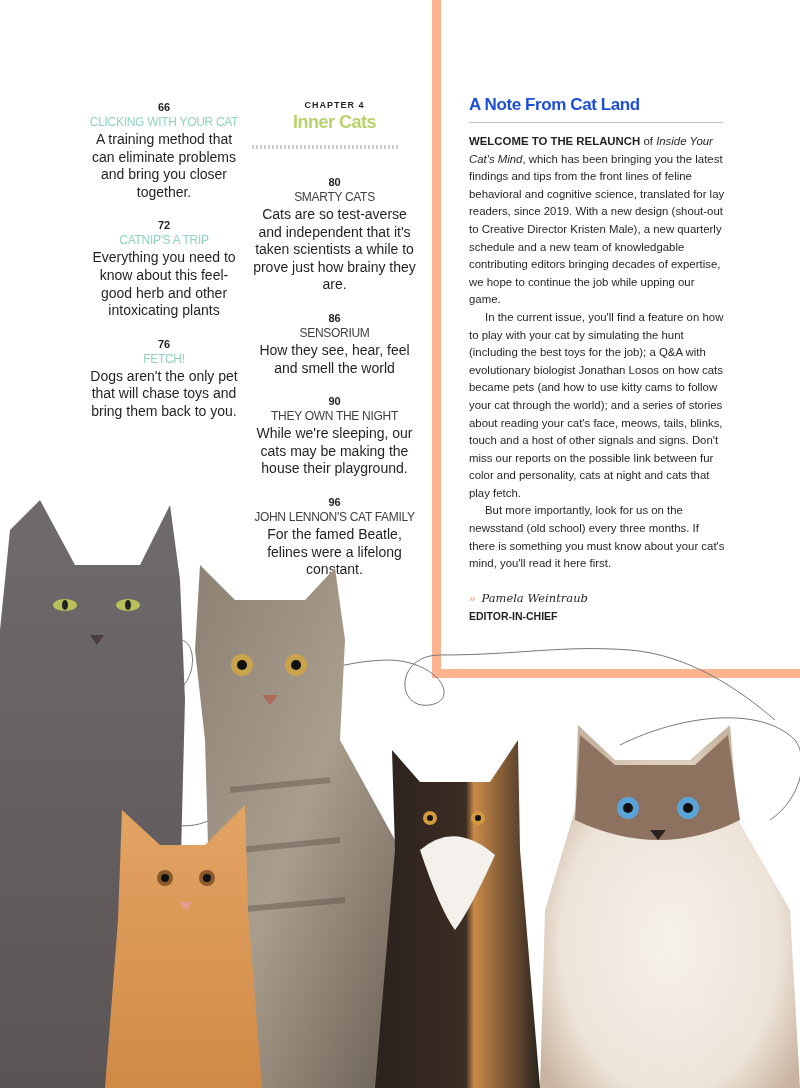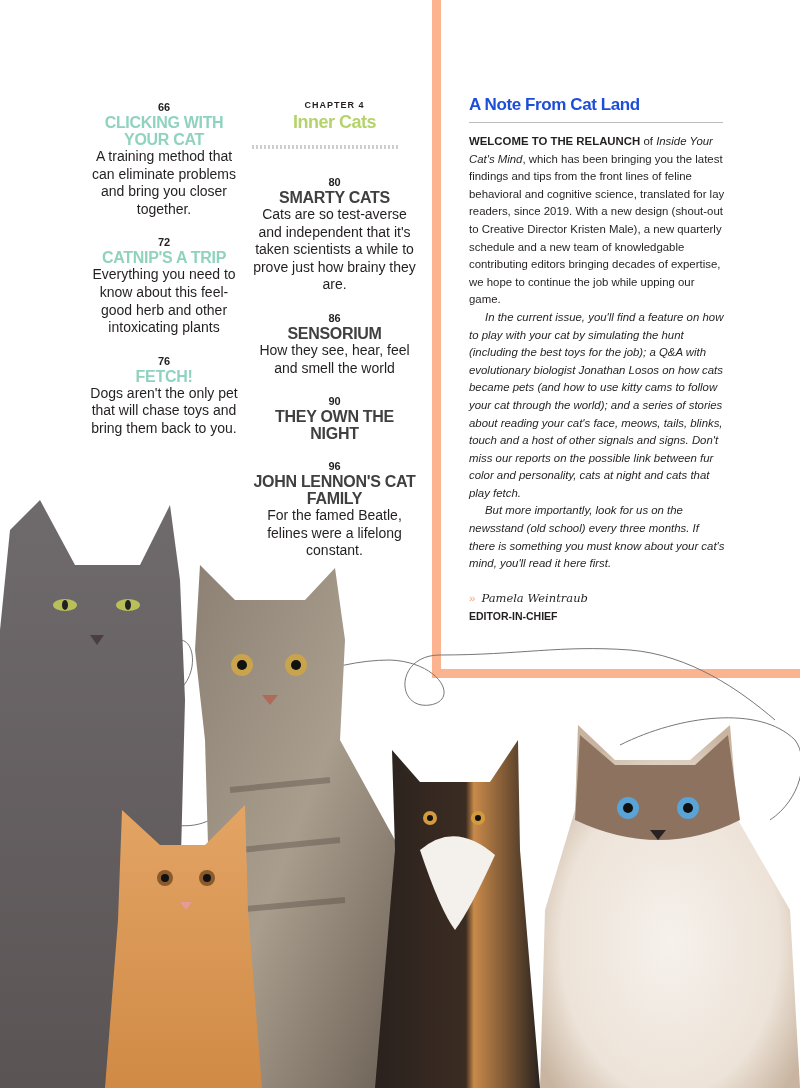--- a/index.html
+++ b/index.html
@@ -10,32 +10,32 @@
     .toc-col.left { left: 89px; width: 150px; }
     .toc-col.mid { left: 252px; width: 165px; }
 
     .chapter-label { font-size: 9px; font-weight: bold; letter-spacing: 1px; color: #231f20; line-height: 11px; }
     .chapter-title { font-size: 18px; font-weight: bold; color: #b6d36b; letter-spacing: -0.5px; line-height: 22px; }
     .wavy { margin-top: 12px; height: 4px; width: 148px;
             background: repeating-linear-gradient(90deg, #c8c8c8 0 2px, transparent 2px 4px); opacity: .9; }
 
     .toc-entry { margin-bottom: 17px; }
     .toc-entry .num { font-size: 11px; font-weight: bold; color: #231f20; line-height: 14px; }
-    .toc-entry .title { font-size: 16px; font-weight: bold; letter-spacing: -0.3px; line-height: 17px; text-transform: uppercase; }
+    .toc-entry .title { font-size: 12px; font-weight: normal; letter-spacing: -0.3px; line-height: 17px; text-transform: uppercase; }
     .toc-col.left .title { color: #8fd3bf; }
     .toc-col.mid .title { color: #404040; }
     .toc-entry .desc { font-size: 14px; line-height: 17.6px; color: #231f20; }
 
     .note-frame { position: absolute; left: 432px; top: -10px; width: 400px; height: 688px;
                   border-left: 9px solid #fbb48f; border-bottom: 9px solid #fbb48f; }
     .note { position: absolute; left: 469px; top: 94px; width: 256px; }
     .note-title { font-size: 17px; font-weight: bold; color: #1d4ed8; letter-spacing: -0.4px; line-height: 22px; }
     .note-rule { margin-top: 6px; margin-bottom: 10px; height: 1px; background: #bdbdbd; width: 254px; }
     .note p { font-size: 11.4px; line-height: 17.6px; color: #231f20; }
-    .note p.indent { text-indent: 16px; font-style: italic; }
+    .note p.indent { text-indent: 16px; }
     .note .lead { font-weight: bold; }
     .note em { font-style: italic; }
     .sig { margin-top: 17px; font-family: "DejaVu Serif", serif; font-style: italic; font-weight: normal; font-size: 11.5px; line-height: 16px; }
     .sig .chev { color: #f7a47a; font-style: normal; margin-right: 6px; font-family: "Liberation Sans", sans-serif; }
     .sig-role { font-size: 10.5px; font-weight: bold; line-height: 16px; margin-top: 2px; }
 
     .string { position: absolute; left: 0; top: 600px; width: 800px; height: 300px; pointer-events: none; }
 
     .cats { position: absolute; left: 0; top: 490px; width: 800px; height: 598px; }
   </style>
@@ -71,20 +71,21 @@
     <div class="desc">Cats are so test-averse and independent that it's taken scientists a while to prove just how brainy they are.</div>
   </div>
   <div class="toc-entry">
     <div class="num">86</div>
     <div class="title">SENSORIUM</div>
     <div class="desc">How they see, hear, feel and smell the world</div>
   </div>
   <div class="toc-entry">
     <div class="num">90</div>
     <div class="title">THEY OWN THE NIGHT</div>
+    <div class="desc">While we're sleeping, our cats may be making the house their playground.</div>
   </div>
   <div class="toc-entry">
     <div class="num">96</div>
     <div class="title">JOHN LENNON'S CAT FAMILY</div>
     <div class="desc">For the famed Beatle, felines were a lifelong constant.</div>
   </div>
 </div>
 
 <div class="note-frame"></div>
 

